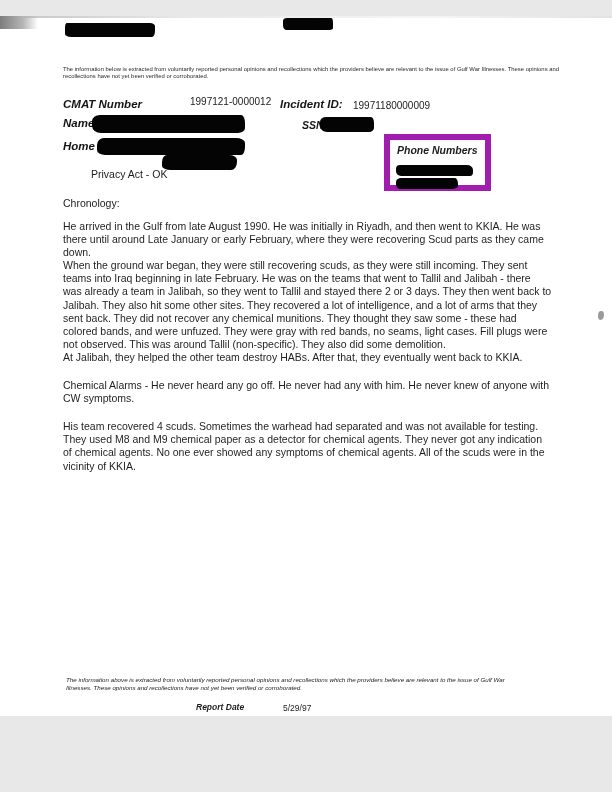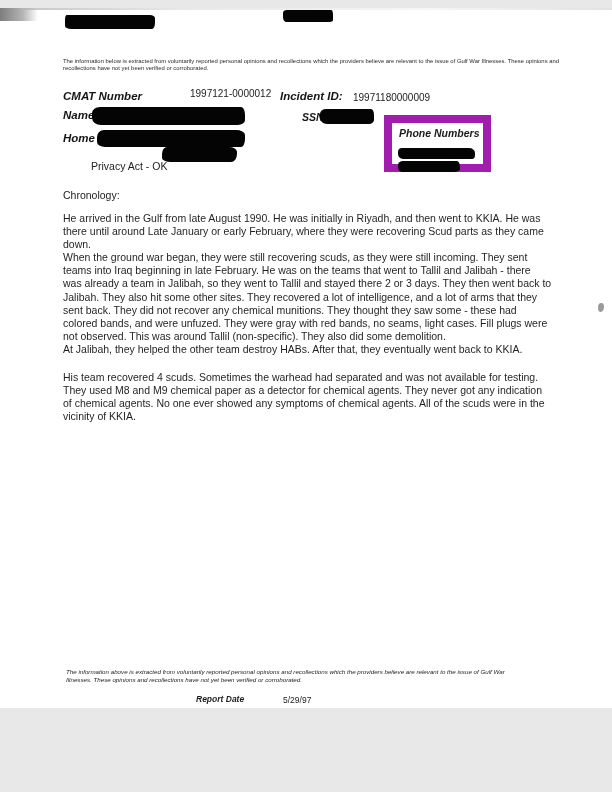--- a/index.html
+++ b/index.html
@@ -8,21 +8,21 @@
     background: #e8e8e8;
   }
   .page {
     position: relative;
     width: 612px;
     height: 700px;
     background: #ffffff;
     overflow: hidden;
     font-family: "Liberation Sans", sans-serif;
     color: #1c1c1c;
-    margin: 8px auto;
+    margin: 16px auto;
   }
   
   .corner-smudge {
     position: absolute; left: 0; top: 0; width: 38px; height: 13px;
     background: linear-gradient(to right, #7d7d7d 0%, #b5b5b5 60%, rgba(255,255,255,0) 100%);
   }
   .top-edge {
     position: absolute; left: 0; top: 0; width: 612px; height: 2px;
     background: linear-gradient(to right, #9a9a9a, #d9d9d9 30%, #efefef 70%, #cfcfcf);
     opacity: .6;
@@ -64,23 +64,23 @@
   }
   .cmat-lbl     { left: 63px;  top: 82px; }
   .cmat-val     { left: 190px; top: 80px; }
   .incident-lbl { left: 280px; top: 82px; }
   .incident-val { left: 353px; top: 84px; }
   .name-lbl     { left: 63px;  top: 101px; }
   .ssn-lbl      { left: 302px; top: 103px; font-size: 10.5px; }
   .home-lbl     { left: 63px;  top: 124px; text-align: center; }
 
   .phone-box {
-    position: absolute; left: 384px; top: 107px;
+    position: absolute; left: 384px; top: 118px;
     width: 107px; height: 57px;
-    border: 8px solid #a21caf;
+    border: 6px solid #a21caf;
     box-sizing: border-box;
     background: #fff;
   }
   .phone-lbl {
     position: absolute; left: 7px; top: 4px;
     font-weight: bold; font-style: italic;
     font-size: 10.5px; white-space: nowrap;
   }
   .phone-box .redaction { position: absolute; }
 
@@ -150,20 +150,21 @@
   <div class="redaction red-home"></div>
   <div class="redaction red-home2"></div>
 
   <div class="privacy">Privacy Act - OK</div>
   <div class="chronology-heading">Chronology:</div>
 
   <div class="body-text">
     <p>He arrived in the Gulf from late August 1990.  He was initially in Riyadh, and then went to KKIA.  He was there until around Late January or early February, where they were recovering Scud parts as they came down.</p>
     <p>When the ground war began, they were still recovering scuds, as they were still incoming. They sent teams into Iraq beginning in late February.  He was on the teams that went to Tallil and Jalibah - there was already a team in Jalibah, so they went to Tallil and stayed there 2 or 3 days.  They then went back to Jalibah.  They also hit some other sites.  They recovered a lot of intelligence, and a lot of arms that they sent back.  They did not recover any chemical munitions.  They thought they saw some - these had colored bands, and were unfuzed.  They were gray with red bands, no seams, light cases. Fill plugs were not observed.  This was around Tallil (non-specific).  They also did some demolition.</p>
     <p>At Jalibah, they helped the other team destroy HABs.  After that, they eventually went back to KKIA.</p>
+    <p class="gap">Chemical Alarms - He never heard any go off.  He never had any with him.  He never knew of anyone with CW symptoms.</p>
     <p class="gap">His team recovered 4 scuds.  Sometimes the warhead had separated and was not available for testing.  They used M8 and M9 chemical paper as a detector for chemical agents.  They never got any indication of chemical agents.  No one ever showed any symptoms of chemical agents.  All of the scuds were in the vicinity of KKIA.</p>
   </div>
 
   <div class="disclaimer-bottom">The information above is extracted from voluntarily reported personal opinions and recollections which the providers believe are relevant to the issue of Gulf War Illnesses.  These opinions and recollections have not yet been verified or corroborated.</div>
   <span class="report-date-lbl">Report Date</span>
   <span class="report-date-val">5/29/97</span>
 
   <div class="redaction red-bottom"></div>
 
 </div>

